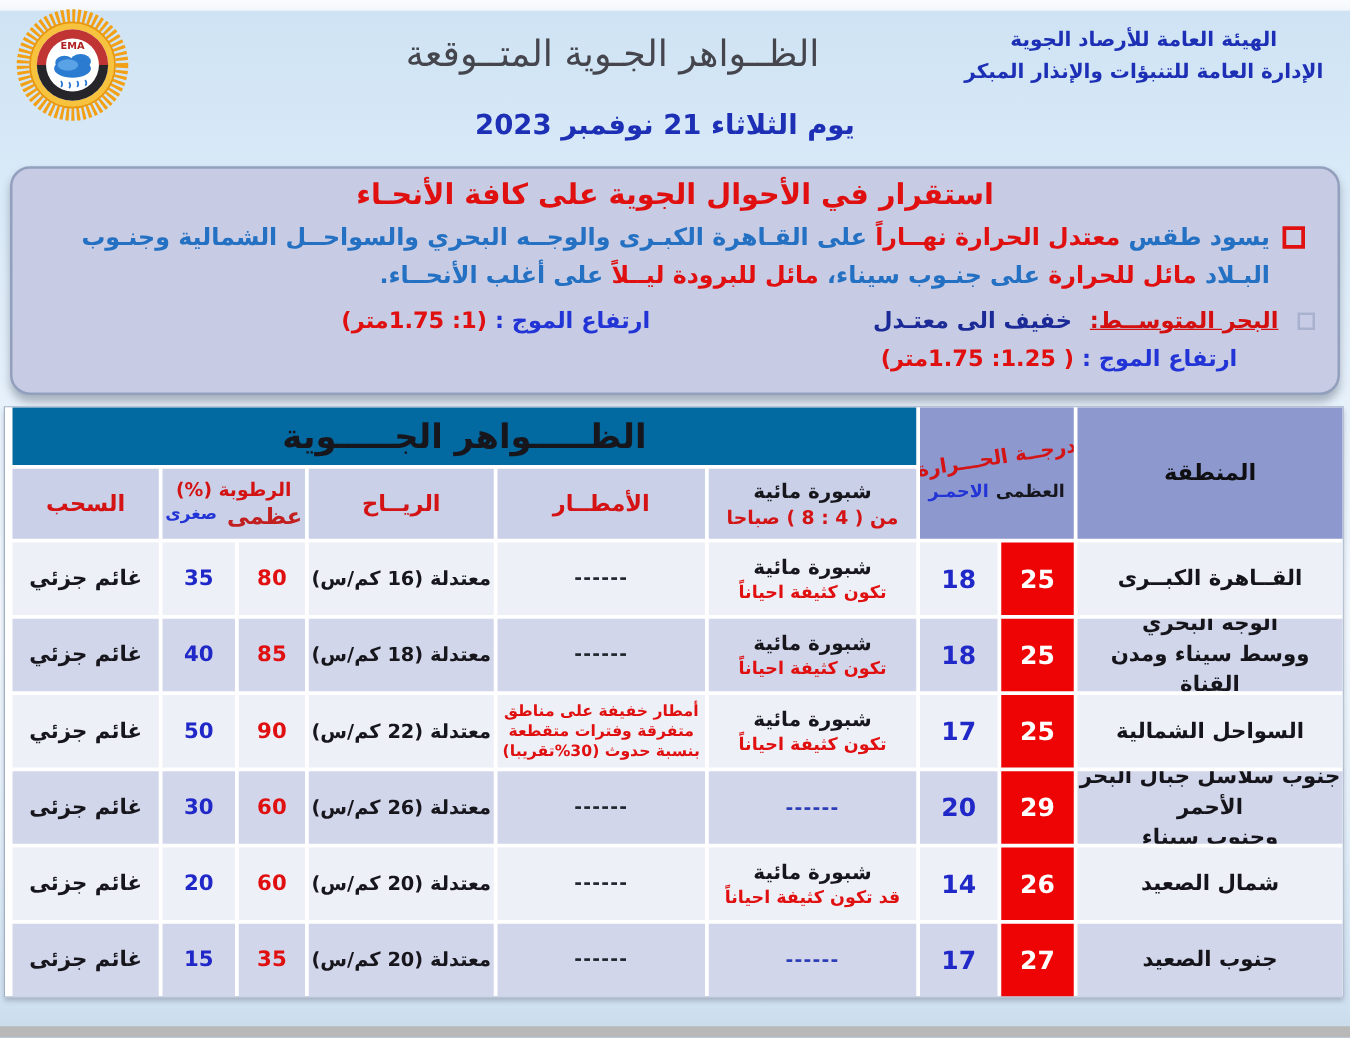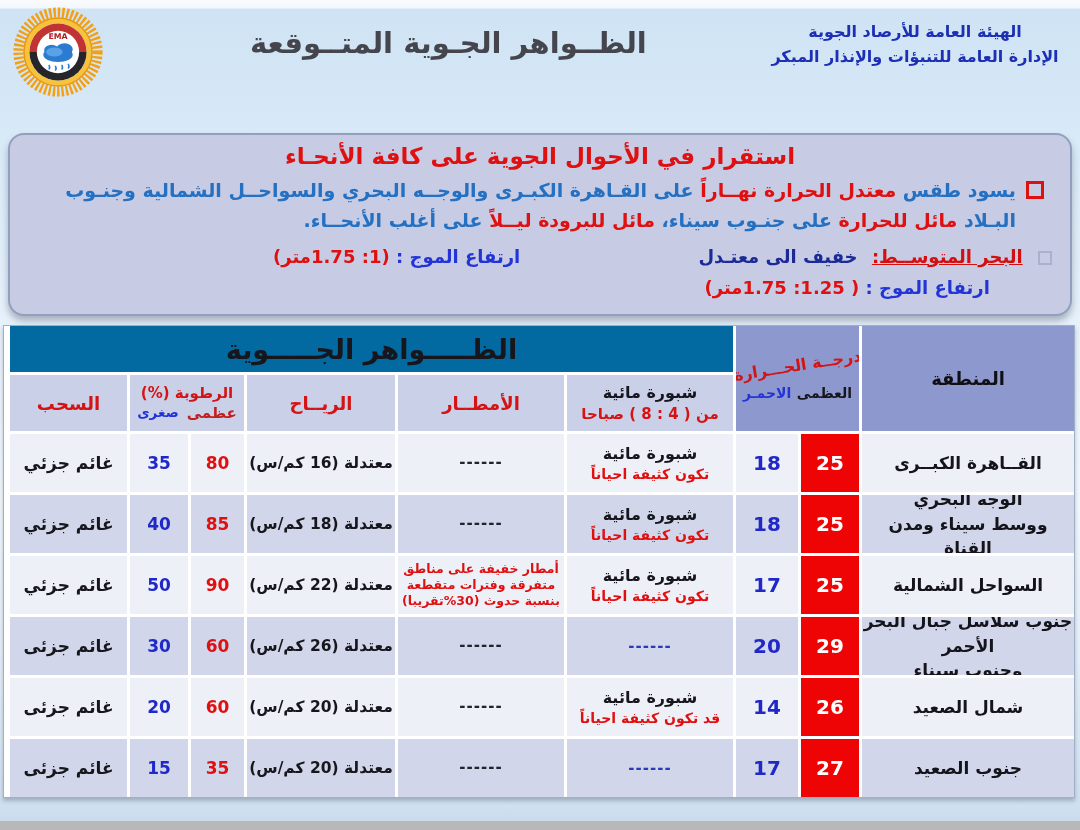--- a/index.html
+++ b/index.html
@@ -6,22 +6,22 @@
   .page{
     position:relative;width:1080px;height:830px;overflow:hidden;
     font-family:"DejaVu Sans",sans-serif;direction:rtl;
     background:linear-gradient(180deg,#fafcfe 0,#f3f8fc 8px,#cfe3f4 9px,#d9eaf8 18%,#eaf3fb 45%,#f2f8fd 60%,#e3eff9 80%,#cfe0f0 97%,#c8d9ea 100%);
   }
   
   .top-header{position:absolute;top:0;right:16px;left:0;height:130px;}
   .logo{position:absolute;left:12px;top:6px;width:92px;height:92px;}
   .org-block{position:absolute;right:4px;top:20px;width:290px;text-align:center;
     color:#1c2fb5;font-weight:bold;font-size:16px;line-height:1.55;}
-  .main-title{position:absolute;top:26px;left:250px;width:480px;text-align:left;
-    color:#45454d;font-weight:bold;font-size:29px;letter-spacing:0px;}
+  .main-title{position:absolute;top:26px;left:250px;width:480px;text-align:center;
+    color:#45454d;font-weight:normal;font-size:29px;letter-spacing:0px;}
   .date-line{position:absolute;top:88px;left:0;right:0;text-align:center;
     color:#1c2fb5;font-weight:bold;font-size:22px;}
   
   .bulletin-box{
     position:absolute;top:133px;right:8px;left:8px;height:183px;
     background:#c7cce4;border:2px solid #93a0bd;border-radius:16px;
     box-shadow:0 5px 7px rgba(90,100,120,.45);
     padding:6px 18px 0 18px;box-sizing:border-box;
   }
   .headline{text-align:center;color:#e01010;font-weight:bold;font-size:23px;margin:2px 0 6px 0;}
@@ -61,21 +61,21 @@
     white-space:nowrap;margin-bottom:10px;}
   .temp-sub{display:flex;width:100%;justify-content:space-between;padding:0 7px;box-sizing:border-box;}
   .tmax-lbl{color:#16161c;font-weight:bold;font-size:14px;}
   .tmin-lbl{color:#2334d6;font-weight:bold;font-size:14px;}
   .subhead{background:#cad0e8;}
   .fog-h-main{color:#16161c;font-weight:bold;font-size:16px;}
   .fog-h-sub{color:#d41414;font-weight:bold;font-size:15px;margin-top:3px;}
   .red-h{color:#d41414;font-weight:bold;font-size:18px;}
   .hum-h-title{color:#d41414;font-weight:bold;font-size:15px;}
   .hum-h-sub{display:flex;gap:8px;margin-top:2px;}
-  .hum-max-lbl{color:#c22020;font-weight:bold;font-size:15px;}
+  .hum-max-lbl{color:#c22020;font-weight:bold;font-size:18px;}
   .hum-min-lbl{color:#2334d6;font-weight:bold;font-size:13.5px;}
   
   .cell.region{font-weight:bold;font-size:17px;color:#14141a;white-space:pre-line;line-height:1.45;}
   .cell.tmax{background:#ee0404 !important;color:#ffffff;font-weight:bold;font-size:20px;}
   .cell.tmin{color:#2028c8;font-weight:bold;font-size:20px;}
   .fog-main{color:#16161c;font-weight:bold;font-size:16px;}
   .fog-note{color:#e01010;font-weight:bold;font-size:14px;margin-top:3px;}
   .cell.rain span{color:#e01010;font-weight:bold;font-size:12.5px;line-height:1.3;padding:0 4px;}
   .cell.wind{color:#16161c;font-weight:bold;font-size:15.5px;}
   .cell.hmax{color:#e01010;font-weight:bold;font-size:17px;}
@@ -105,20 +105,21 @@
       <ellipse cx="57" cy="47" rx="9" ry="6.5" fill="#2b7bd0"></ellipse>
       <ellipse cx="50" cy="53" rx="16" ry="8" fill="#2b7bd0"></ellipse>
       <ellipse cx="46" cy="50" rx="9" ry="5" fill="#5aa2e6"></ellipse>
       <path d="M40 64 q2 3 0 5 M47 65 q2 3 0 5 M54 64 q2 3 0 5 M61 63 q2 3 0 5" stroke="#2b7bd0" stroke-width="1.6" fill="none"></path>
     </svg>
     <div class="org-block">
       <div>الهيئة العامة للأرصاد الجوية</div>
       <div>الإدارة العامة للتنبؤات والإنذار المبكر</div>
     </div>
     <div class="main-title">الظــواهر الجـوية المتــوقعة</div>
+    <div class="date-line">يوم الثلاثاء 21 نوفمبر 2023</div>
   </div>
 
   <div class="bulletin-box">
     <div class="headline">استقرار في الأحوال الجوية على كافة الأنحـاء</div>
 
     <p class="forecast-para">
       <span class="bullet-square"></span>
       <span><span class="seg-blue">يسود طقس </span><span class="seg-red">معتدل الحرارة نهــاراً </span><span class="seg-blue">على القـاهرة الكبـرى والوجــه البحري والسواحــل الشمالية وجنـوب البـلاد  </span><span class="seg-red">مائل للحرارة </span><span class="seg-blue">على جنـوب سيناء، </span><span class="seg-red">مائل للبرودة ليــلاً </span><span class="seg-blue">على أغلب الأنحــاء.</span></span>
     </p>
 

